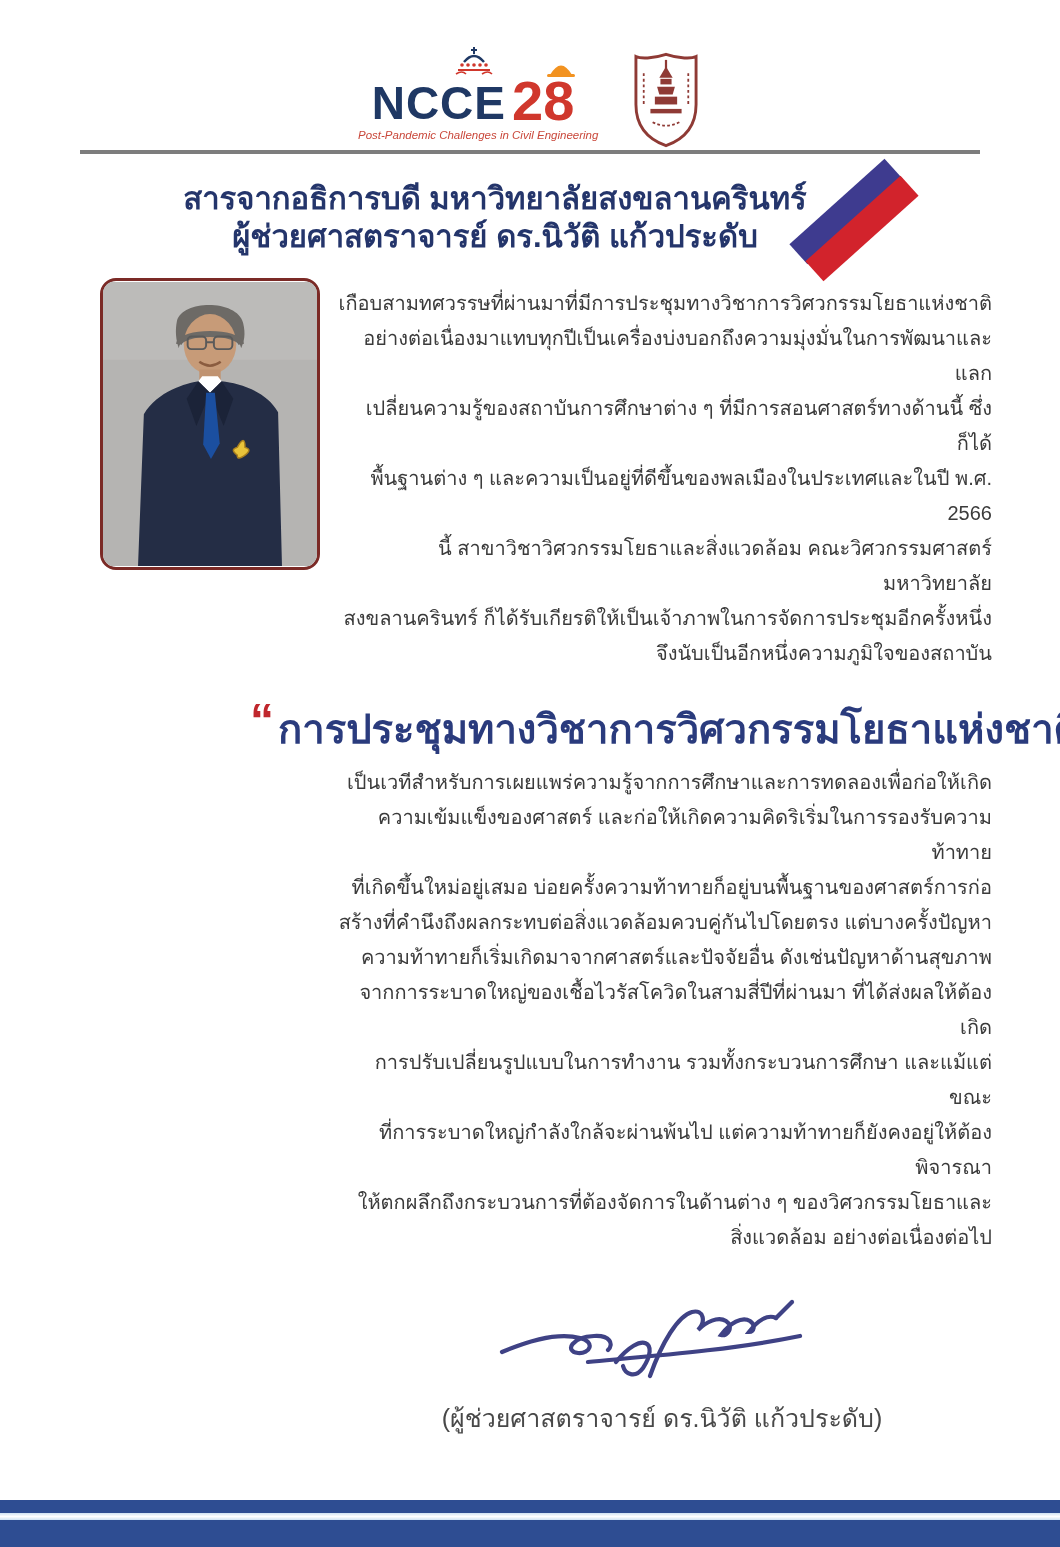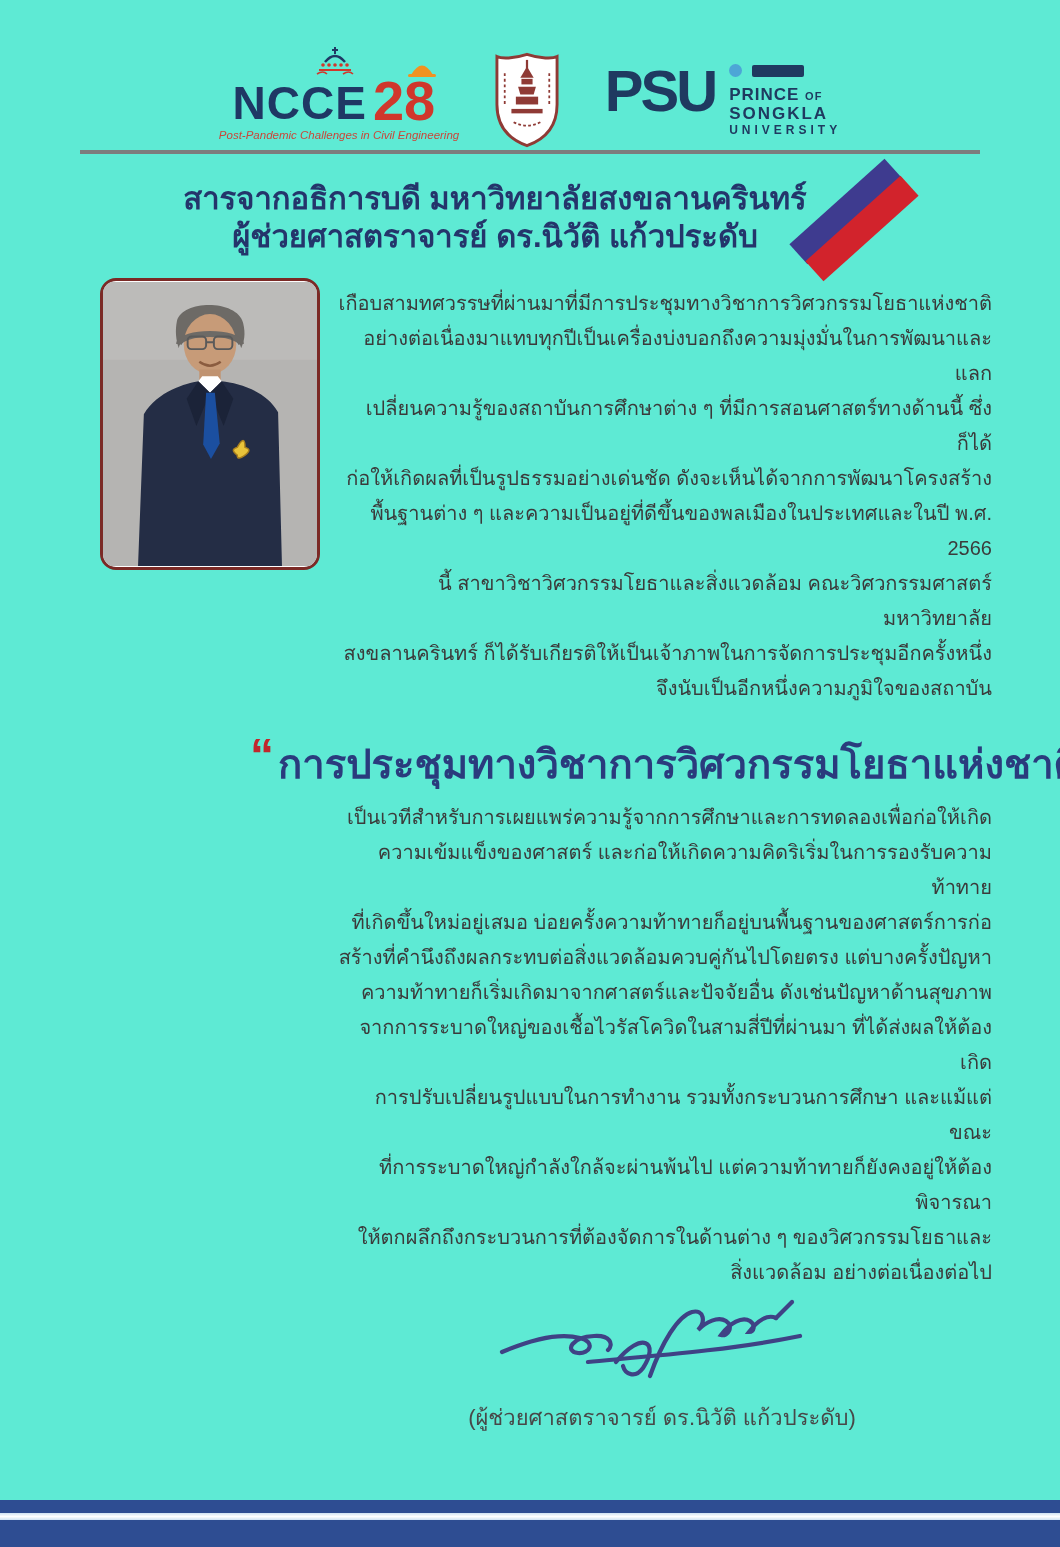--- a/index.html
+++ b/index.html
@@ -1,18 +1,18 @@
 <!DOCTYPE html>
 <html><head>
 <meta charset="utf-8">
 <style>
   html,body { margin:0; padding:0; background:#e9e9e9; }
   .page {
     position:relative; width:1060px; height:1547px; margin:0 auto;
-    background:#5eead4; overflow:hidden;
+    background:#ffffff; overflow:hidden;
     font-family:"Liberation Sans", sans-serif; color:#3b3b3b;
   }
 
   
   .logos-row { position:absolute; top:50px; left:0; width:1060px; height:100px;
     display:flex; justify-content:center; align-items:center; gap:42px; }
   .ncce-logo { position:relative; width:230px; height:100px; text-align:center; }
   .ncce-main { position:relative; display:flex; align-items:flex-end; justify-content:center; height:76px; }
   .ncce-acronym { font-size:46px; font-weight:bold; color:#1f3864; letter-spacing:1px; line-height:1; }
   .ncce-number { font-size:56px; font-weight:bold; color:#d0372c; line-height:0.9; margin-left:6px; position:relative; }
@@ -51,21 +51,21 @@
   .p1 { padding-top:8px; }
   .quote-heading { margin:22px 0 8px 150px; font-size:40px; line-height:56px;
     font-weight:bold; color:#2a3b7d; white-space:nowrap; }
   .q { color:#c0272d; font-size:48px; font-weight:bold; }
   .q.open { margin-right:4px; vertical-align:6px; }
   .p2 { margin-top:0; }
 
   
   .sign-block { position:absolute; top:1290px; left:332px; width:660px; text-align:center; }
   .sign-svg { display:block; margin:0 auto; }
-  .sign-name { font-size:22px; color:#484848; margin-top:6px; line-height:36px; }
+  .sign-name { font-size:25px; color:#484848; margin-top:6px; line-height:36px; }
   .sign-title { font-size:25px; color:#484848; line-height:38px; }
 
   
   .footer-bar1 { position:absolute; top:1500px; left:0; width:1060px; height:13px; background:#2e4d92; }
   .footer-bar2 { position:absolute; top:1513px; left:0; width:1060px; height:7px;
     background:linear-gradient(#cfe2f2,#ffffff 50%,#cfe2f2); }
   .footer-bar3 { position:absolute; top:1520px; left:0; width:1060px; height:27px; background:#2e4d92; }
 </style>
 </head>
 <body>
@@ -105,34 +105,20 @@
       <path d="M32,14 l6,10 h-12 Z" fill="#8f3a35"></path>
       <rect x="27" y="25" width="10" height="5" fill="#8f3a35"></rect>
       <path d="M24,32 h16 l-2,7 h-12 Z" fill="#8f3a35"></path>
       <rect x="22" y="41" width="20" height="7" fill="#8f3a35"></rect>
       <path d="M18,52 h28 v4 h-28 Z" fill="#8f3a35"></path>
       <path d="M12,20 v28" stroke="#8f3a35" stroke-width="1.6" stroke-dasharray="2.5 2.5"></path>
       <path d="M52,20 v28" stroke="#8f3a35" stroke-width="1.6" stroke-dasharray="2.5 2.5"></path>
       <path d="M20,64 Q32,70 44,64" stroke="#8f3a35" stroke-width="1.6" fill="none" stroke-dasharray="2.5 2"></path>
     </svg>
 
-    <div class="psu-logo">
-      <span class="psu-acronym">PSU</span>
-      <div class="psu-right">
-        <div class="psu-mark">
-          <span class="psu-dot"></span>
-          <span class="psu-dash"></span>
-        </div>
-        <div class="psu-name">
-          <div class="l1"><span>PRINCE</span> <span class="of">OF</span></div>
-          <div class="l2">SONGKLA</div>
-          <div class="l3">UNIVERSITY</div>
-        </div>
-      </div>
-    </div>
   </div>
 
   <div class="header-rule"></div>
 
   <div class="title-block">
     <div>สารจากอธิการบดี มหาวิทยาลัยสงขลานครินทร์</div>
     <div>ผู้ช่วยศาสตราจารย์ ดร.นิวัติ แก้วประดับ</div>
   </div>
 
   <div class="ribbon">
@@ -160,21 +146,20 @@
         <path d="M122,102 L110,114 L124,148 L134,120 Z" fill="#1b2338"></path>
         <path d="M106,114 h9 l5,52 -9,16 -8,-15 Z" fill="#1b4fa0"></path>
         <path d="M138,170 q8,-14 8,0 q8,2 0,8 q-8,6 -8,0 q-8,-6 0,-8 Z" fill="#e8c33a" stroke="#a87f1e" stroke-width="1.5"></path>
       </svg>
     </div>
 
     <div class="para p1">
       <div>เกือบสามทศวรรษที่ผ่านมาที่มีการประชุมทางวิชาการวิศวกรรมโยธาแห่งชาติ</div>
       <div>อย่างต่อเนื่องมาแทบทุกปีเป็นเครื่องบ่งบอกถึงความมุ่งมั่นในการพัฒนาและแลก</div>
       <div>เปลี่ยนความรู้ของสถาบันการศึกษาต่าง ๆ ที่มีการสอนศาสตร์ทางด้านนี้ ซึ่งก็ได้</div>
-      <div>ก่อให้เกิดผลที่เป็นรูปธรรมอย่างเด่นชัด  ดังจะเห็นได้จากการพัฒนาโครงสร้าง</div>
       <div>พื้นฐานต่าง ๆ และความเป็นอยู่ที่ดีขึ้นของพลเมืองในประเทศและในปี พ.ศ. 2566</div>
       <div>นี้ สาขาวิชาวิศวกรรมโยธาและสิ่งแวดล้อม คณะวิศวกรรมศาสตร์ มหาวิทยาลัย</div>
       <div>สงขลานครินทร์ ก็ได้รับเกียรติให้เป็นเจ้าภาพในการจัดการประชุมอีกครั้งหนึ่ง</div>
       <div>จึงนับเป็นอีกหนึ่งความภูมิใจของสถาบัน</div>
     </div>
 
     <div class="quote-heading">
       <span class="q open">“</span><span>การประชุมทางวิชาการวิศวกรรมโยธาแห่งชาติ</span>
     </div>
 

